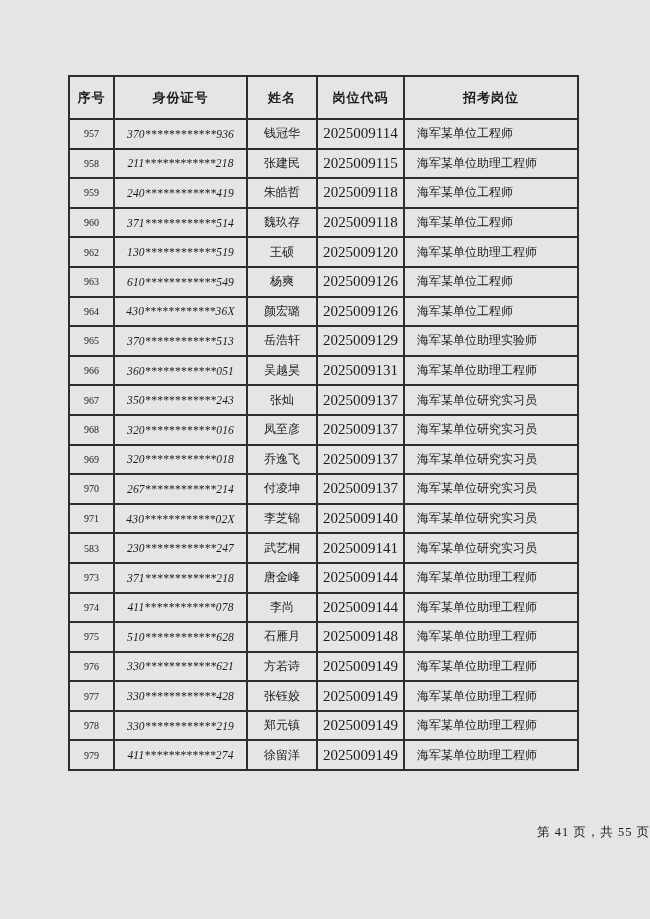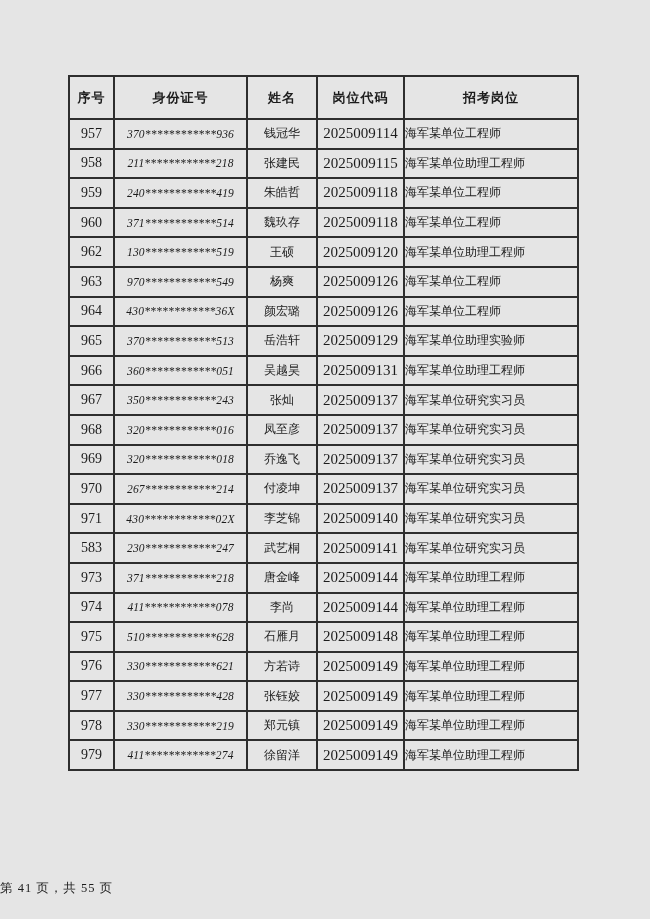--- a/index.html
+++ b/index.html
@@ -41,34 +41,34 @@
     font-weight: bold;
     font-size: 13px;
     text-align: center;
     letter-spacing: 1px;
   }
   table.roster td {
     height: 27.6px;
     font-size: 12px;
     text-align: center;
   }
-  table.roster td.c0 { font-size: 14px; }
+  table.roster td.c0 { font-size: 10px; }
   table.roster td.c1 { font-size: 11.5px; letter-spacing: 0.2px; font-style: italic; }
   table.roster td.c3 { font-size: 15px; }
   table.roster td.c4 {
     text-align: left;
-    padding-left: 0;
+    padding-left: 12px;
     font-size: 12px;
   }
   .page-footer {
     position: absolute;
     left: 0;
-    top: 880px;
+    top: 824px;
     width: 100%;
-    text-align: left;
+    text-align: right;
     font-size: 12.5px;
     letter-spacing: 1px;
     color: #1c1c1c;
   }
 </style>
 </head>
 <body>
 
 <div class="page">
 
@@ -120,21 +120,21 @@
         </tr>
         <tr>
           <td class="c0">962</td>
           <td class="c1">130************519</td>
           <td class="c2">王硕</td>
           <td class="c3">2025009120</td>
           <td class="c4">海军某单位助理工程师</td>
         </tr>
         <tr>
           <td class="c0">963</td>
-          <td class="c1">970************549</td>
+          <td class="c1">610************549</td>
           <td class="c2">杨爽</td>
           <td class="c3">2025009126</td>
           <td class="c4">海军某单位工程师</td>
         </tr>
         <tr>
           <td class="c0">964</td>
           <td class="c1">430************36X</td>
           <td class="c2">颜宏璐</td>
           <td class="c3">2025009126</td>
           <td class="c4">海军某单位工程师</td>

